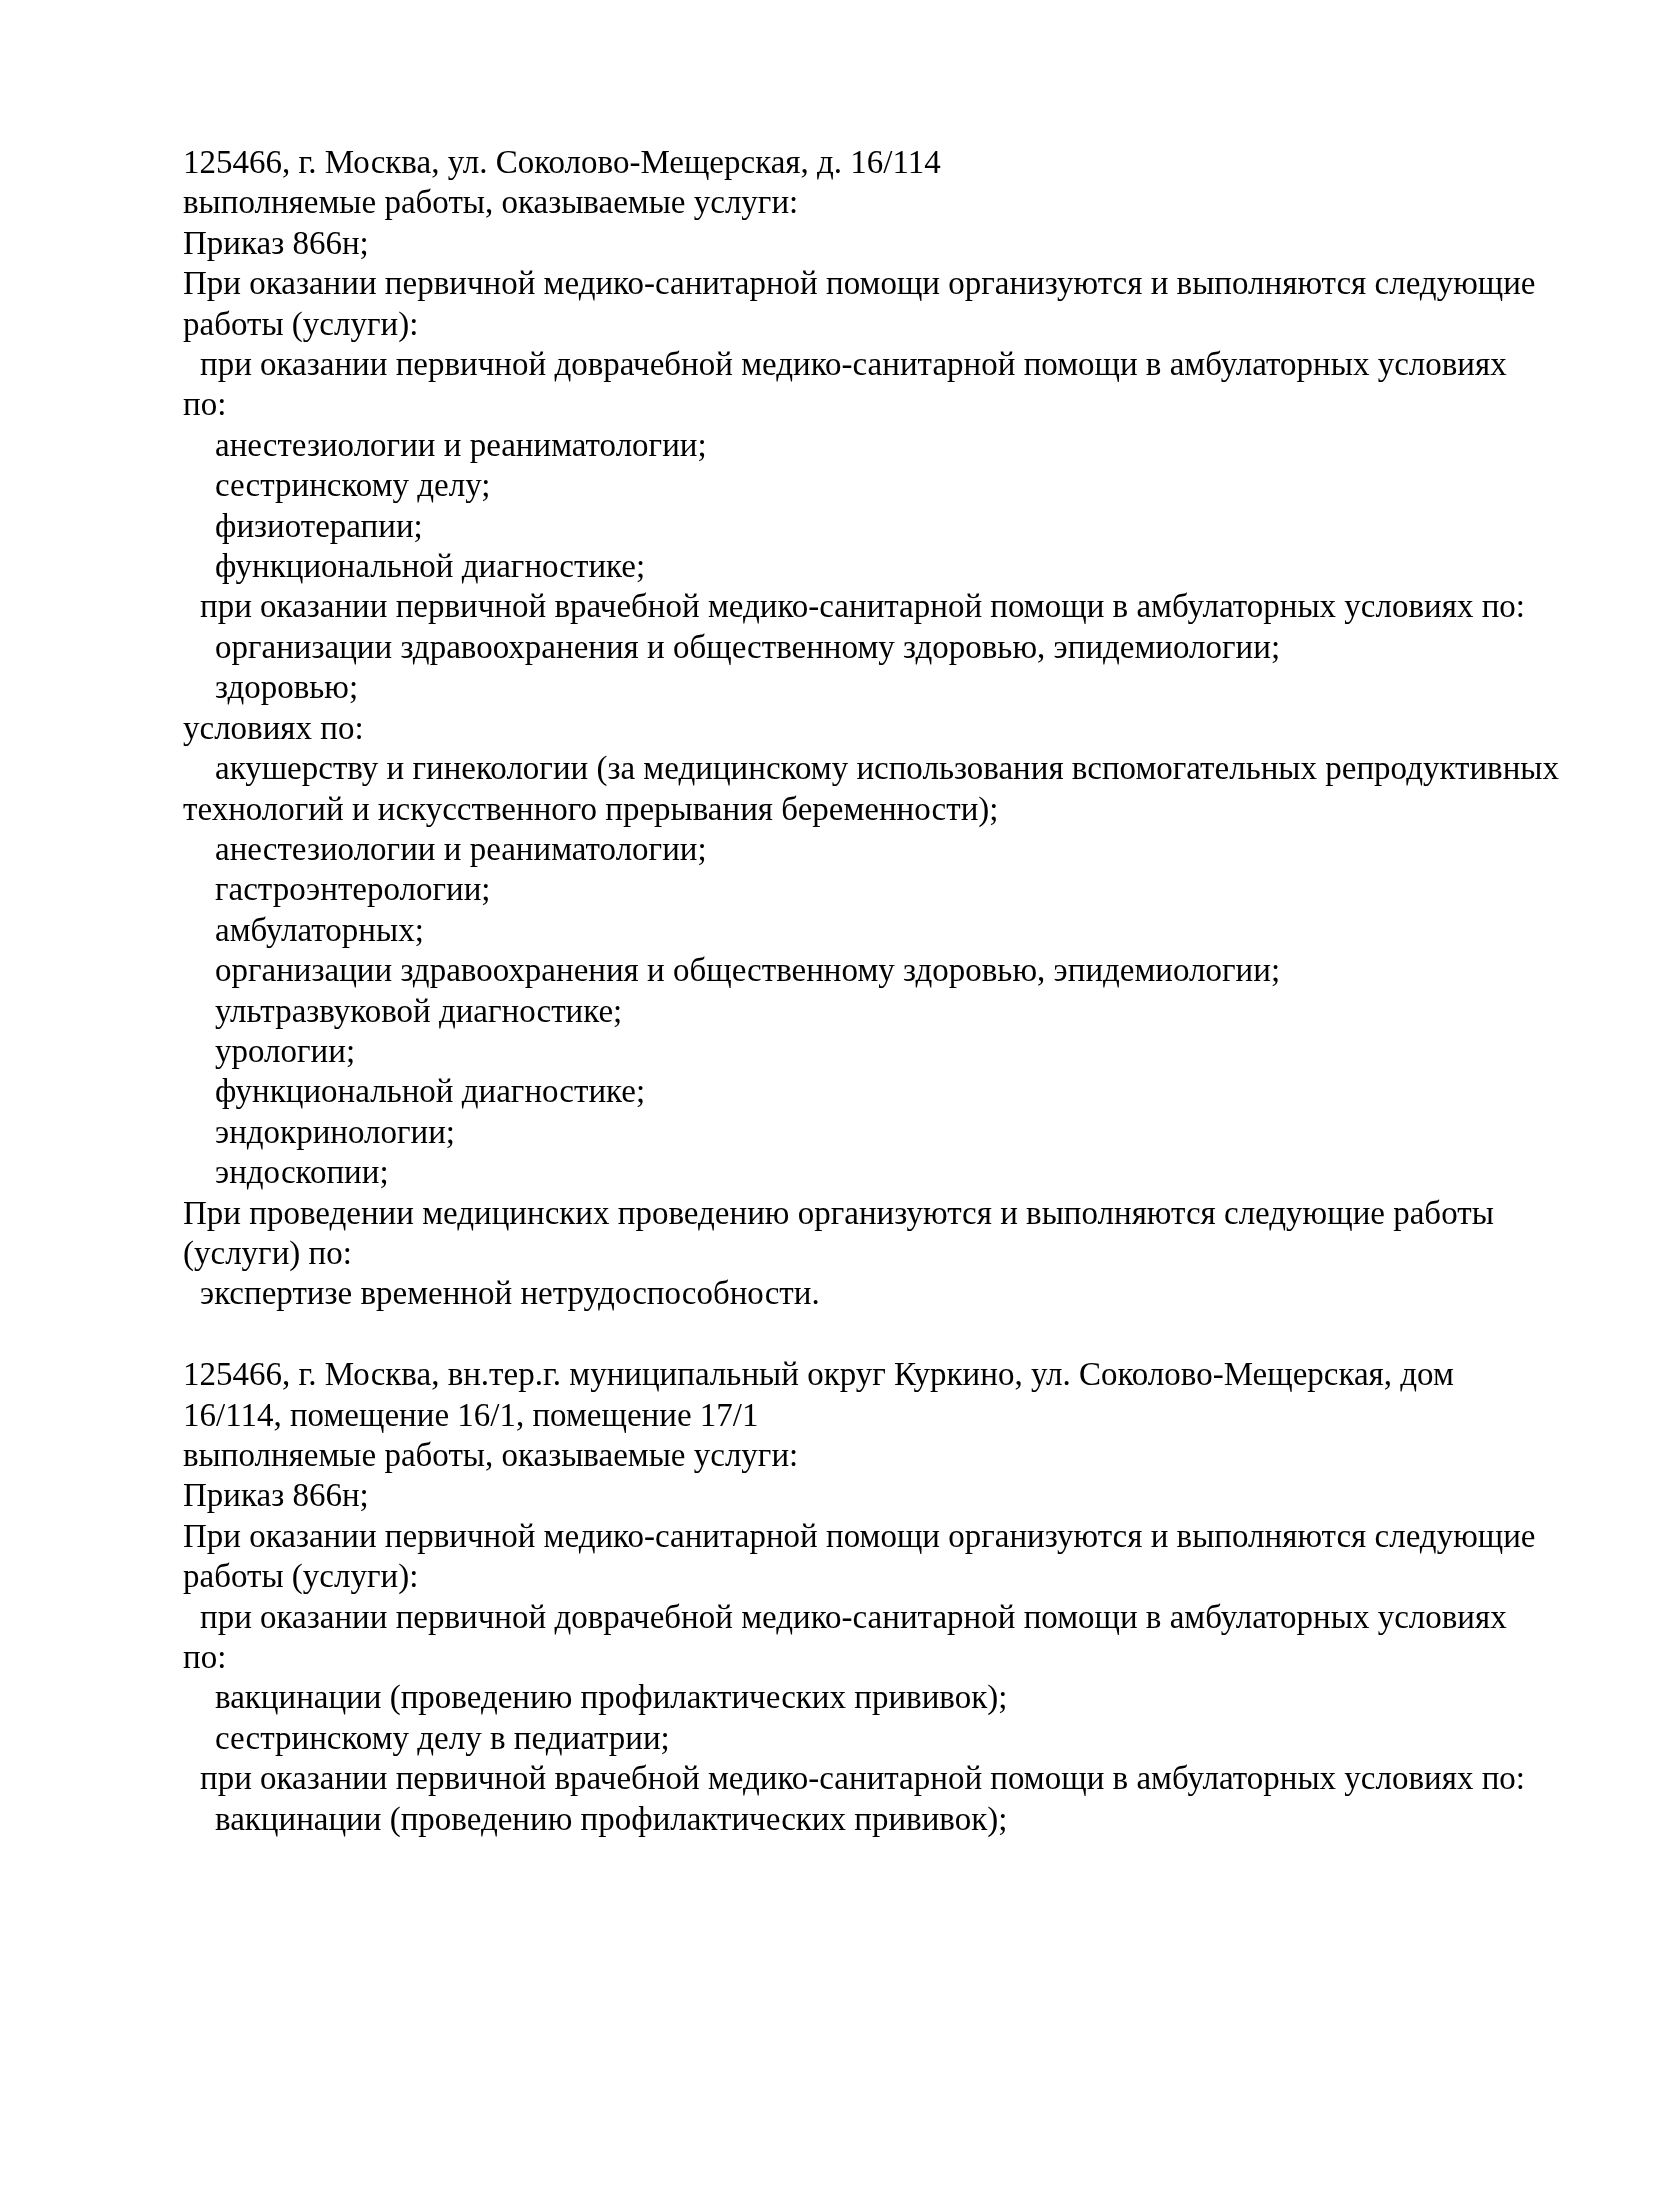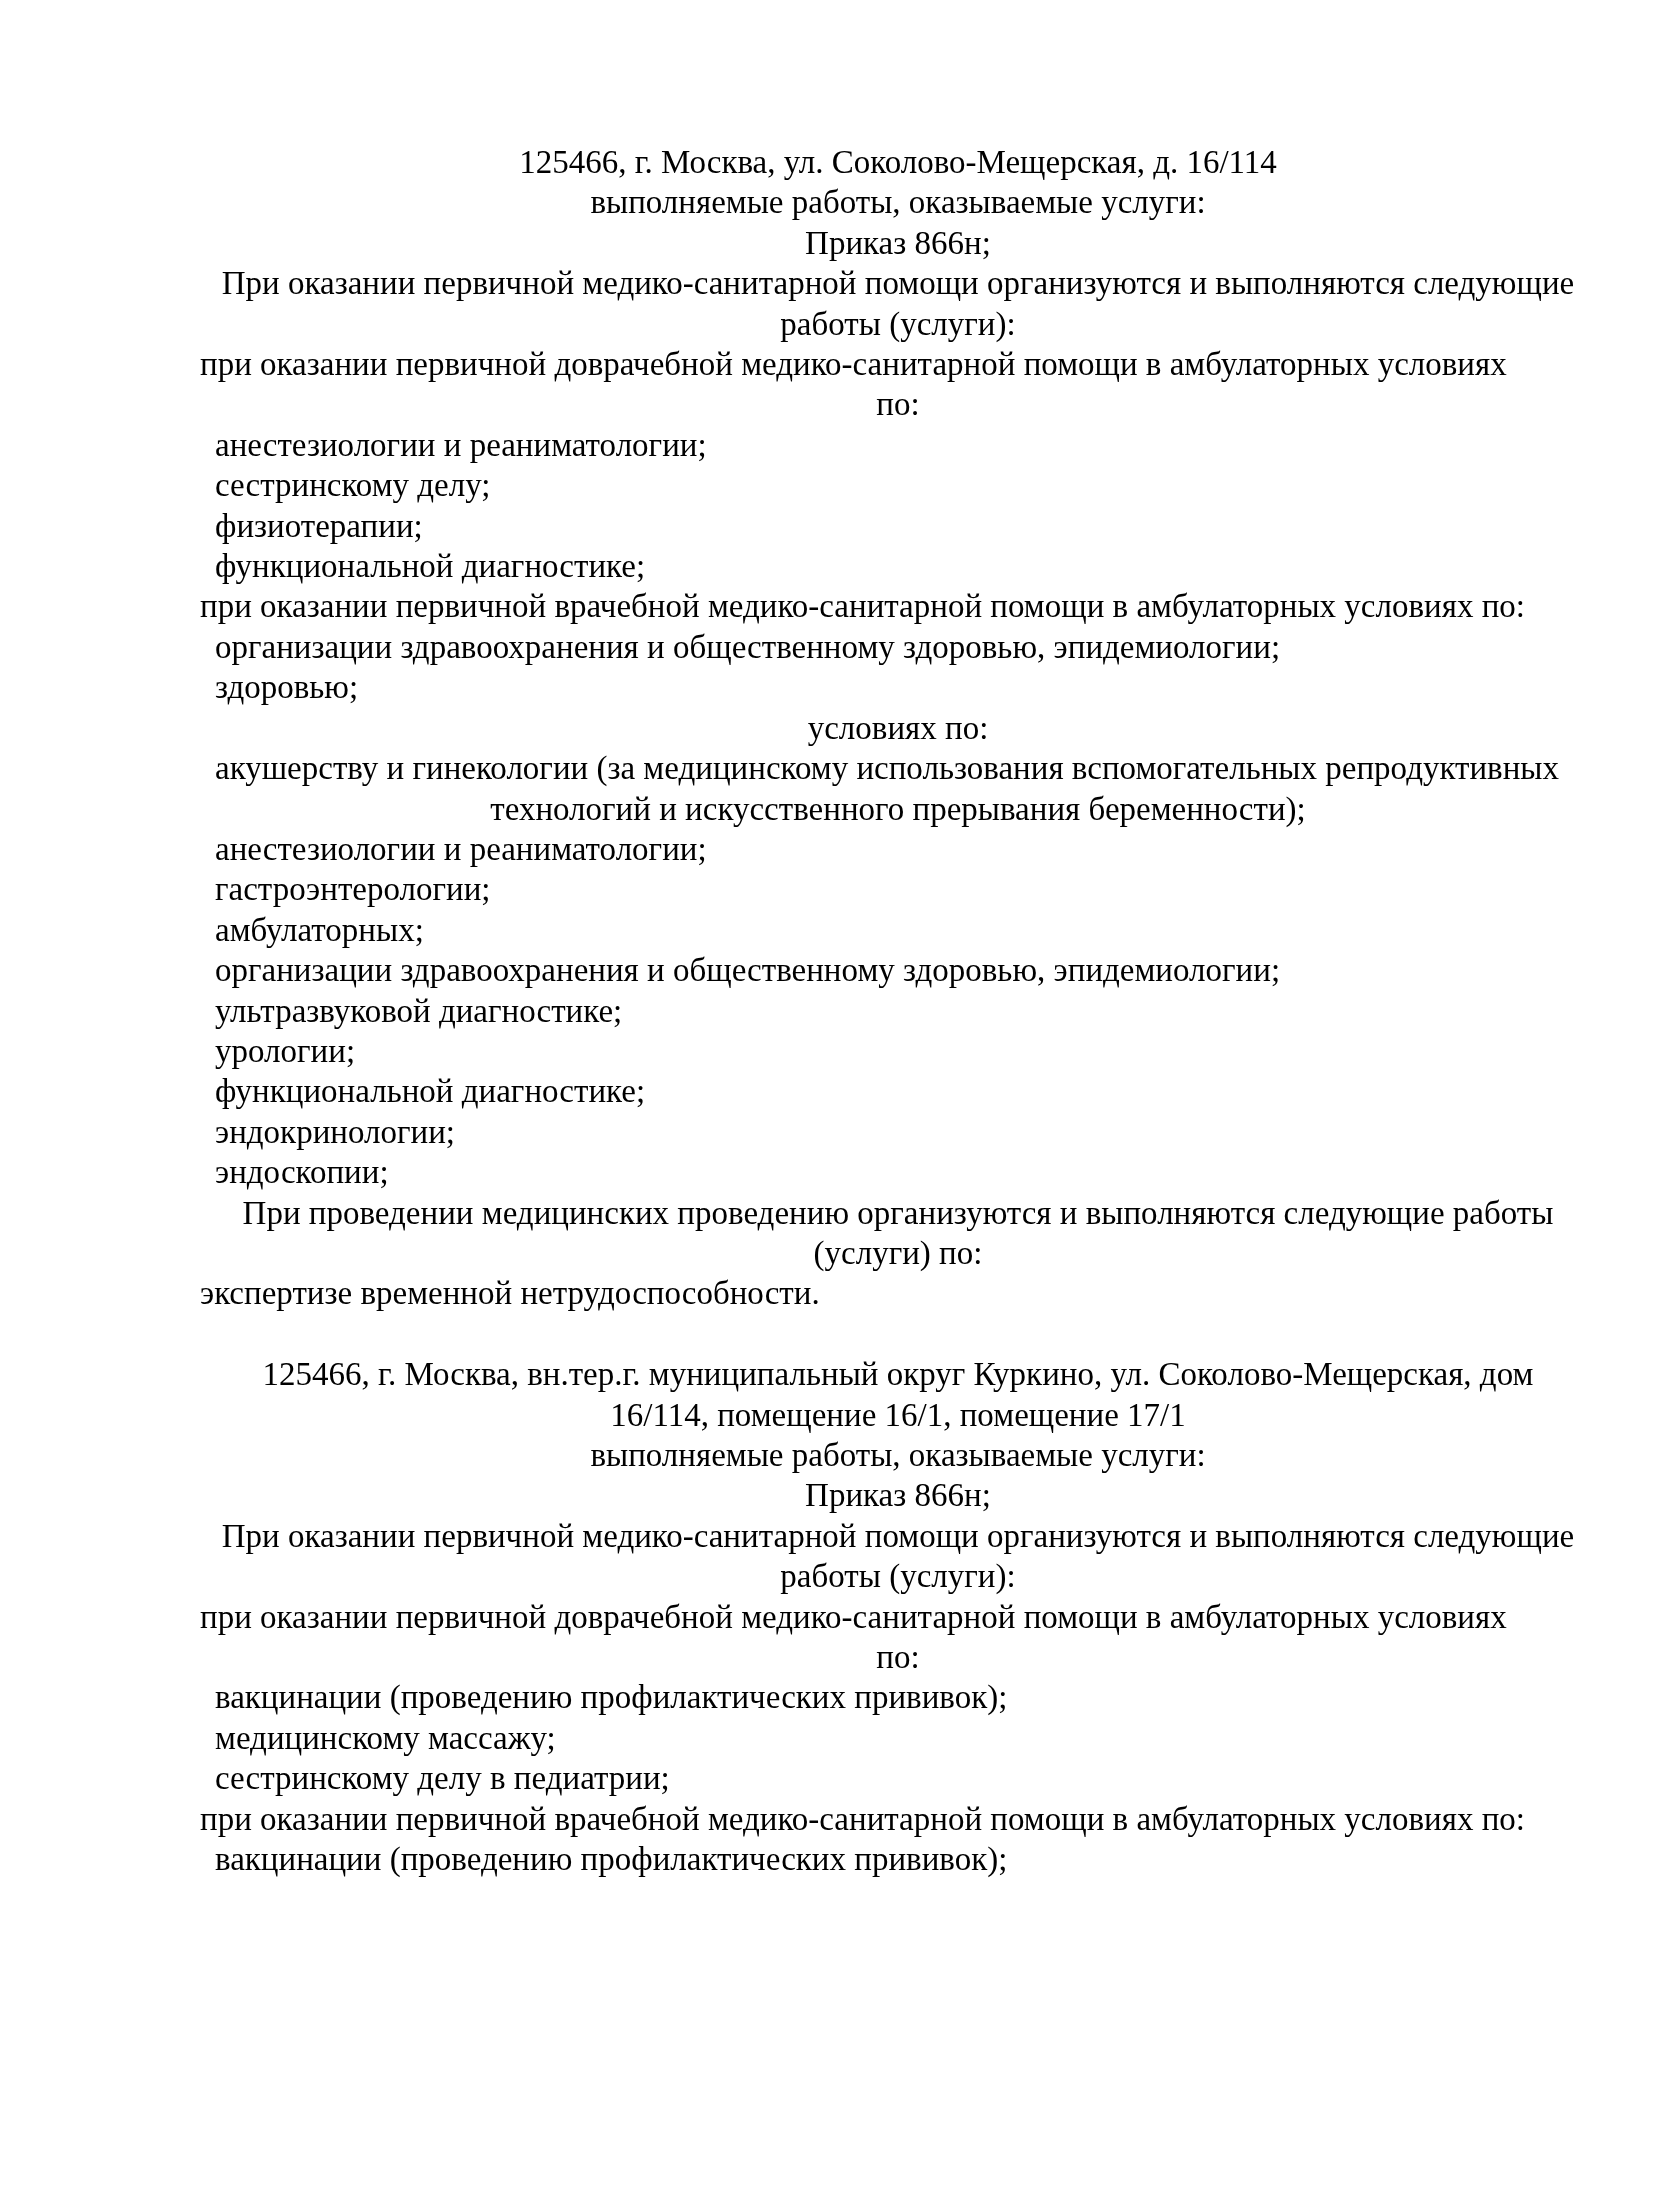--- a/index.html
+++ b/index.html
@@ -23,21 +23,21 @@
   }
   .section {
     display: block;
   }
   .section + .section {
     margin-top: 40.4px; 
   }
   .line {
     white-space: nowrap;
   }
-  .indent-0 { padding-left: 0; text-align: center; }
+  .indent-0 { padding-left: 0; }
   .indent-1 { padding-left: 17px; }  
   .indent-2 { padding-left: 32px; }  
 </style>
 </head>
 <body>
 
 <div class="page">
   <div class="section">
       <div class="line indent-0">125466, г. Москва, ул. Соколово-Мещерская, д. 16/114</div>
       <div class="line indent-0">выполняемые работы, оказываемые услуги:</div>
@@ -72,18 +72,17 @@
   <div class="section">
       <div class="line indent-0">125466, г. Москва, вн.тер.г. муниципальный округ Куркино, ул. Соколово-Мещерская, дом</div>
       <div class="line indent-0">16/114, помещение 16/1, помещение 17/1</div>
       <div class="line indent-0">выполняемые работы, оказываемые услуги:</div>
       <div class="line indent-0">Приказ 866н;</div>
       <div class="line indent-0">При оказании первичной медико-санитарной помощи организуются и выполняются следующие</div>
       <div class="line indent-0">работы (услуги):</div>
       <div class="line indent-1">при оказании первичной доврачебной медико-санитарной помощи в амбулаторных условиях</div>
       <div class="line indent-0">по:</div>
       <div class="line indent-2">вакцинации (проведению профилактических прививок);</div>
-      <div class="line indent-2">медицинскому массажу;</div>
       <div class="line indent-2">сестринскому делу в педиатрии;</div>
       <div class="line indent-1">при оказании первичной врачебной медико-санитарной помощи в амбулаторных условиях по:</div>
       <div class="line indent-2">вакцинации (проведению профилактических прививок);</div>
     </div>
 </div>
 
 </body></html>

